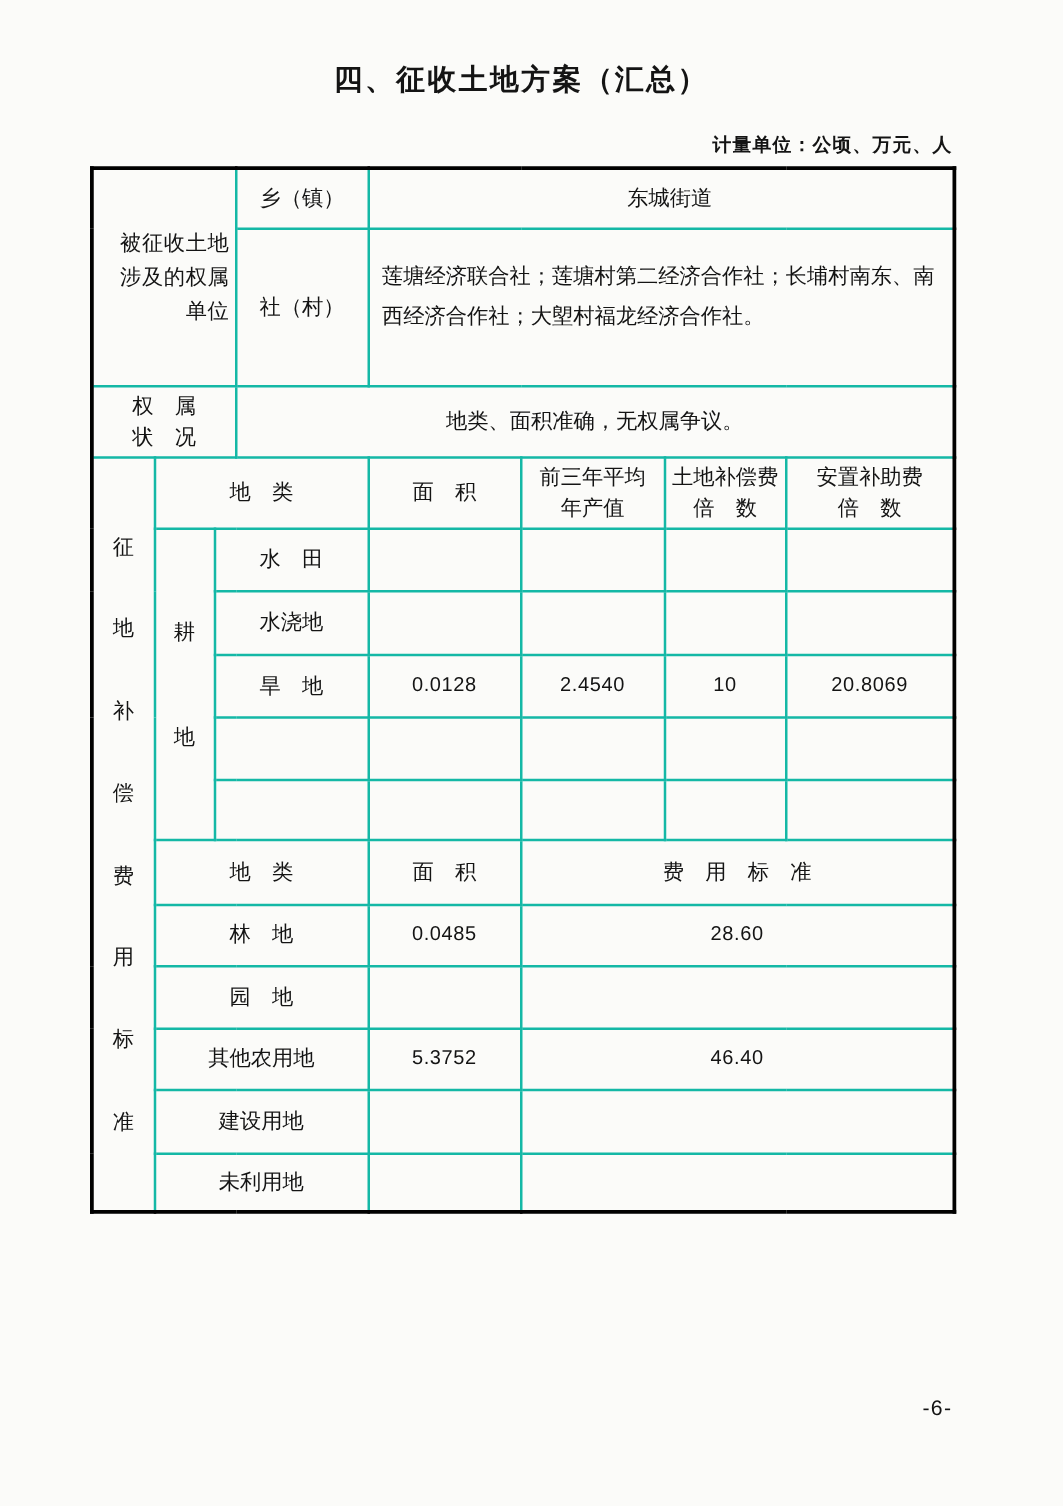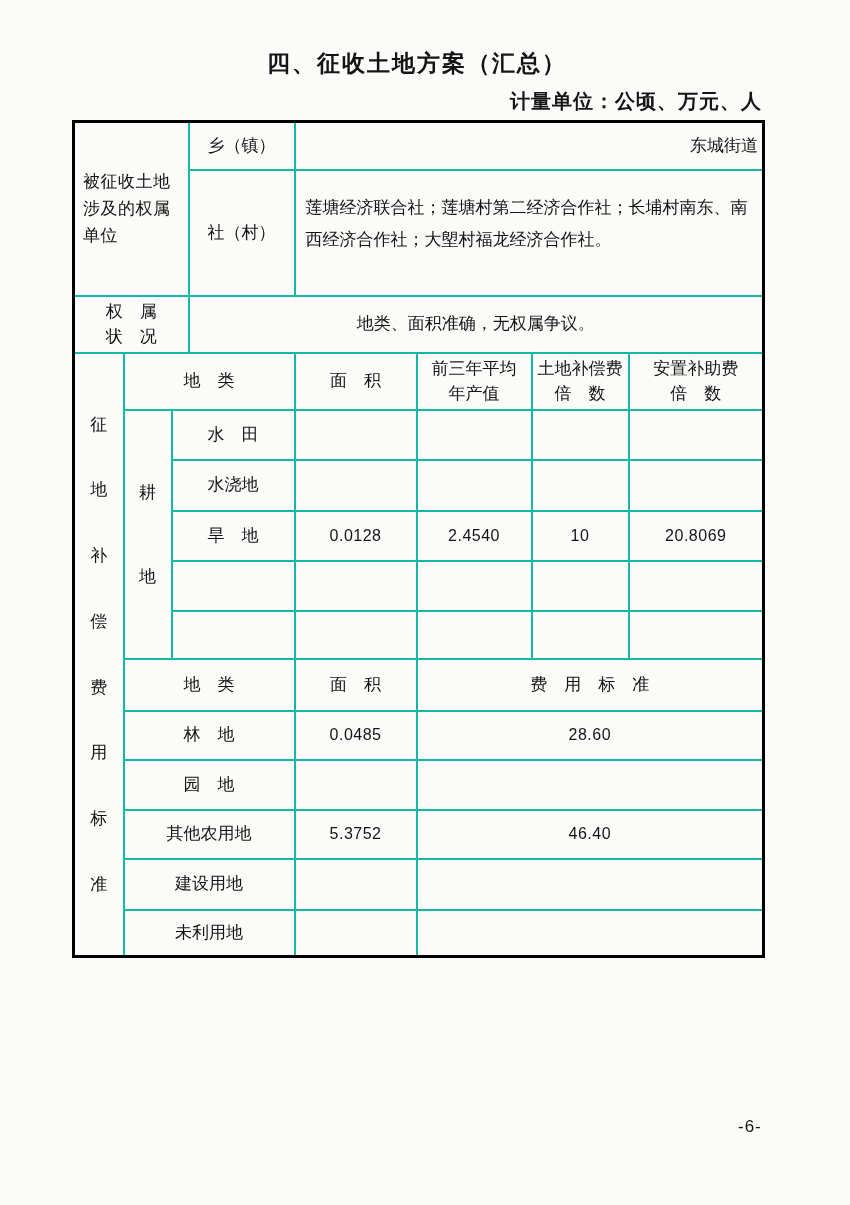--- a/index.html
+++ b/index.html
@@ -14,58 +14,58 @@
   .content { margin-left: 72px; width: 690px; }
   .doc-title {
     margin-top: 52px;
     text-align: center;
     font-size: 23px;
     font-weight: bold;
     letter-spacing: 2px;
     line-height: 1;
   }
   .unit-note {
-    margin-top: 16px;
+    margin-top: 34px;
     text-align: right;
-    font-size: 20px;
+    font-size: 15px;
     font-weight: 600;
     letter-spacing: 1px;
     line-height: 1;
   }
   table.main {
     margin-top: 9px;
     border-collapse: collapse;
     table-layout: fixed;
     width: 690px;
     border: 3px solid #000;
   }
   td {
     border: 2px solid #14b8a6;
     text-align: center;
     vertical-align: middle;
     font-size: 17px;
     line-height: 1.5;
     padding: 2px 4px;
     overflow: hidden;
   }
-  td.left { text-align: right; padding-left: 18px; }
+  td.left { text-align: center; padding-left: 18px; }
   td.ml { white-space: pre-line; }
   .num { font-size: 16px; letter-spacing: 0.5px; }
   .vtext {
     display: flex;
     flex-direction: column;
     justify-content: space-evenly;
     align-items: center;
     margin: 0 auto;
   }
   .vtext span { display: block; line-height: 1; }
   .vtext-main { height: 575px; }
   .vtext-geng { height: 235px; }
   .village-text { line-height: 1.85; text-align: left; padding: 0 8px 18px 10px; }
-  .owner-label { line-height: 1.6; text-align: left; padding-left: 8px; letter-spacing: 0.5px; }
+  .owner-label { line-height: 1.6; text-align: right; padding-left: 8px; letter-spacing: 0.5px; }
   .page-number {
     position: absolute;
     top: 1117px;
     left: 738px;
     font-size: 17px;
     letter-spacing: 1px;
   }
 </style>
 </head>
 <body>

